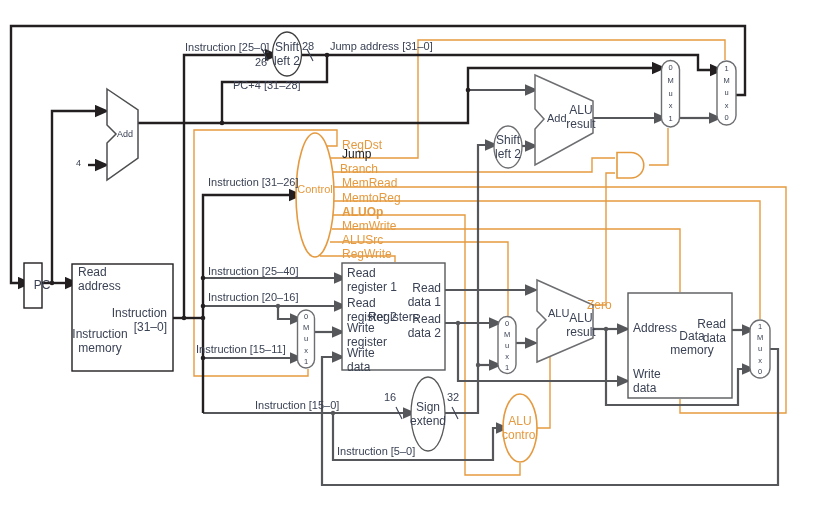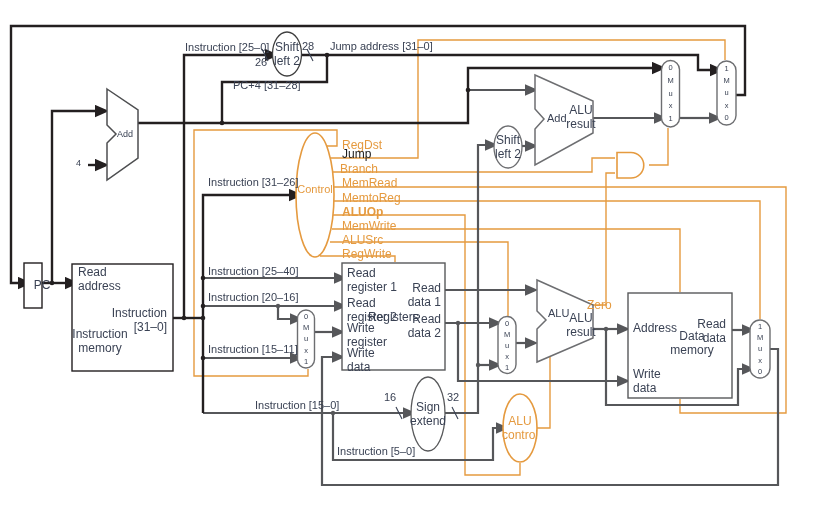--- a/index.html
+++ b/index.html
@@ -159,21 +159,21 @@
   <div class="lbl sm o" style="left:340px;top:162px;">Branch</div>
   <div class="lbl sm o" style="left:342px;top:176px;">MemRead</div>
   <div class="lbl sm o" style="left:342px;top:191px;">MemtoReg</div>
   <div class="lbl sm o" style="left:342px;top:205px;font-weight:bold;">ALUOp</div>
   <div class="lbl sm o" style="left:342px;top:219px;">MemWrite</div>
   <div class="lbl sm o" style="left:342px;top:233px;">ALUSrc</div>
   <div class="lbl sm o" style="left:342px;top:247px;">RegWrite</div>
 
   <div class="lbl" style="left:208px;top:265px;">Instruction [25–40]</div>
   <div class="lbl" style="left:208px;top:291px;">Instruction [20–16]</div>
-  <div class="lbl" style="left:208px;top:343px;">Instruction [15–11]</div>
+  <div class="lbl" style="left:196px;top:343px;">Instruction [15–11]</div>
   <div class="lbl" style="left:208px;top:399px;padding-left:47px;">Instruction [15–0]</div>
   <div class="lbl" style="left:337px;top:445px;">Instruction [5–0]</div>
   <div class="lbl sm" style="left:347px;top:266px;">Read
 register 1</div>
   <div class="lbl sm" style="left:347px;top:296px;">Read
 register 2</div>
   <div class="lbl sm" style="left:347px;top:321px;">Write
 register</div>
   <div class="lbl sm" style="left:347px;top:346px;">Write
 data</div>

